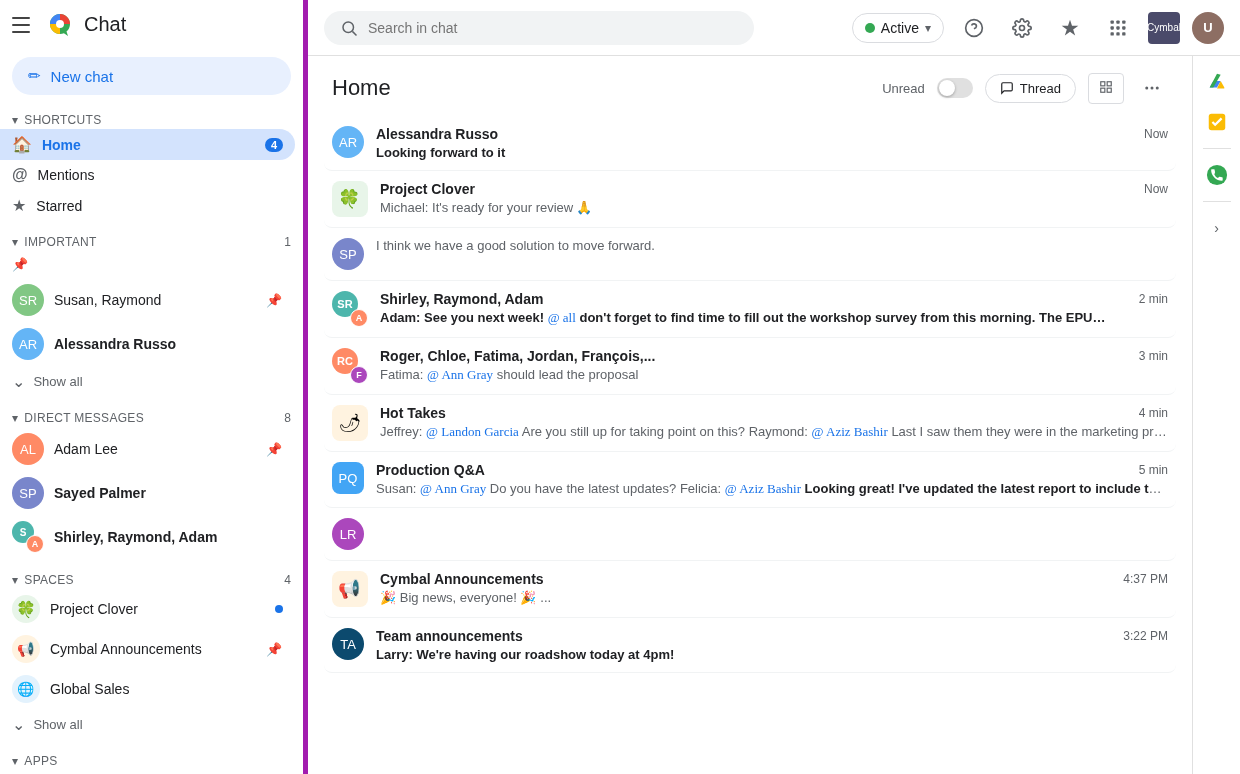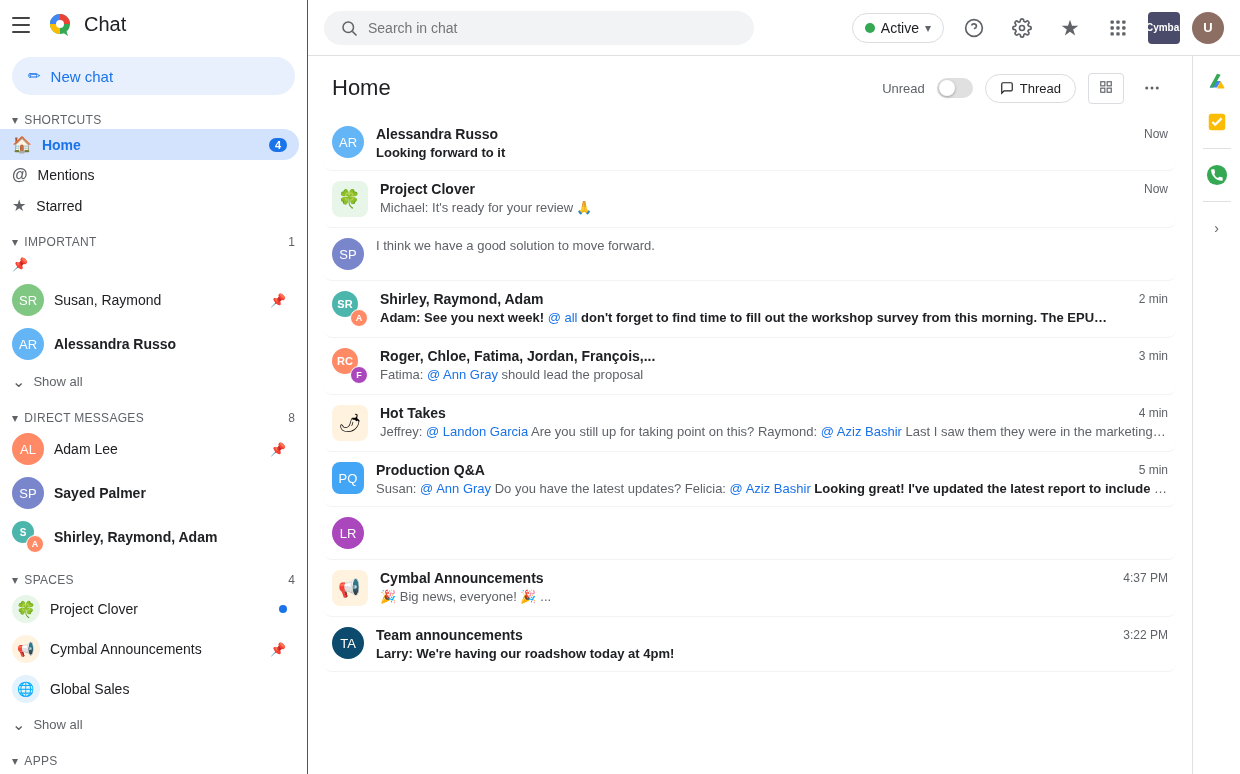--- a/index.html
+++ b/index.html
@@ -1,19 +1,19 @@
 <!DOCTYPE html>
 <html><head>
   <meta charset="utf-8">
   <style>
     * { box-sizing: border-box; margin: 0; padding: 0; }
     body { font-family: 'Google Sans', Arial, sans-serif; background: #fff; display: flex; height: 774px; overflow: hidden; font-size: 14px; }
 
     
-    .sidebar { width: 308px; min-width: 308px; background: #fff; display: flex; flex-direction: column; border-right: 1px solid #a21caf; overflow-y: auto; }
+    .sidebar { width: 308px; min-width: 308px; background: #fff; display: flex; flex-direction: column; border-right: 5px solid #a21caf; overflow-y: auto; }
 
     .sidebar-top { display: flex; align-items: center; padding: 8px 12px; gap: 10px; height: 56px; }
     .hamburger-icon { width: 24px; height: 24px; display: flex; flex-direction: column; justify-content: center; gap: 5px; cursor: pointer; }
     .hamburger-icon span { width: 18px; height: 2px; background: #444; border-radius: 1px; display: block; }
     .sidebar-title { font-size: 20px; color: #202124; font-weight: 400; }
 
     .new-chat-btn { margin: 8px 12px; display: flex; align-items: center; gap: 10px; padding: 10px 16px; border-radius: 24px; border: none; background: #e8f0fe; cursor: pointer; font-size: 15px; color: #1a73e8; font-weight: 500; }
 
     .sidebar-section { padding: 4px 0; }
     .section-header { display: flex; align-items: center; justify-content: space-between; padding: 6px 12px 2px 12px; cursor: pointer; }
@@ -69,21 +69,21 @@
 
     
     .chat-list { padding: 4px 16px; }
     .chat-row { display: flex; align-items: flex-start; gap: 12px; padding: 10px 8px; border-radius: 8px; cursor: pointer; border-bottom: 1px solid #f1f3f4; }
     .chat-row-content { flex: 1; min-width: 0; }
     .chat-row-header { display: flex; align-items: center; justify-content: space-between; margin-bottom: 3px; }
     .chat-row-name { font-size: 14px; font-weight: 600; color: #202124; }
     .chat-row-time { font-size: 12px; color: #5f6368; flex-shrink: 0; }
     .chat-row-preview { font-size: 13px; color: #5f6368; white-space: nowrap; overflow: hidden; text-overflow: ellipsis; }
     .chat-row-preview strong { color: #202124; font-weight: 600; }
-    .mention { color: #1a73e8; font-weight: 500; }
+    .mention { color: #1a73e8; font-weight: 500; font-family: Liberation Serif, serif; }
     .link-green { color: #34a853; font-weight: 500; text-decoration: underline; }
 
     
     .right-panel { width: 48px; display: flex; flex-direction: column; align-items: center; padding-top: 8px; gap: 4px; border-left: 1px solid #e0e0e0; }
     .right-panel-icon { width: 36px; height: 36px; border-radius: 8px; display: flex; align-items: center; justify-content: center; cursor: pointer; font-size: 18px; }
     .right-panel-divider { width: 28px; height: 1px; background: #e0e0e0; margin: 4px 0; }
     .color-red { background: #ea4335; }
   </style>
 </head>
 <body>
@@ -303,21 +303,21 @@
             <rect x="10" y="3" width="4" height="4" rx="1"></rect>
             <rect x="17" y="3" width="4" height="4" rx="1"></rect>
           <rect x="3" y="10" width="4" height="4" rx="1"></rect>
             <rect x="10" y="10" width="4" height="4" rx="1"></rect>
             <rect x="17" y="10" width="4" height="4" rx="1"></rect>
           <rect x="3" y="17" width="4" height="4" rx="1"></rect>
             <rect x="10" y="17" width="4" height="4" rx="1"></rect>
             <rect x="17" y="17" width="4" height="4" rx="1"></rect>
         </svg>
       </div>
-      <div class="company-logo" style="background:#4a4a6a;font-size:10px;font-weight:700;">
+      <div class="company-logo" style="background:#4a4a6a;font-size:10px;font-weight:400;">
         <span>Cymbal</span>
       </div>
       <div class="avatar-topbar" style="background:#8d6e63;">U</div>
     </div>
   </div>
 
   <div class="home-area">
     <div class="home-content">
 
       <div class="home-header">

